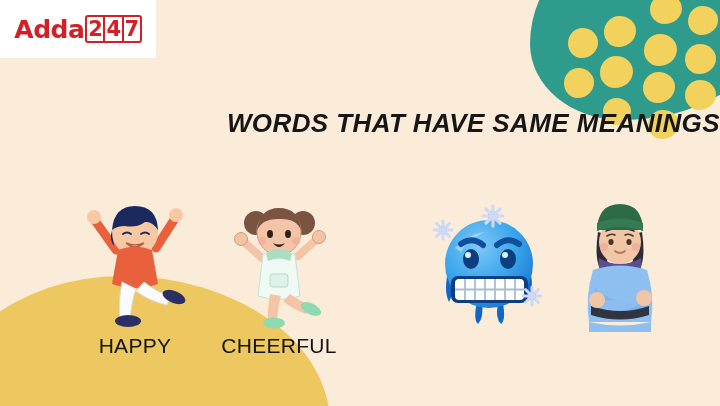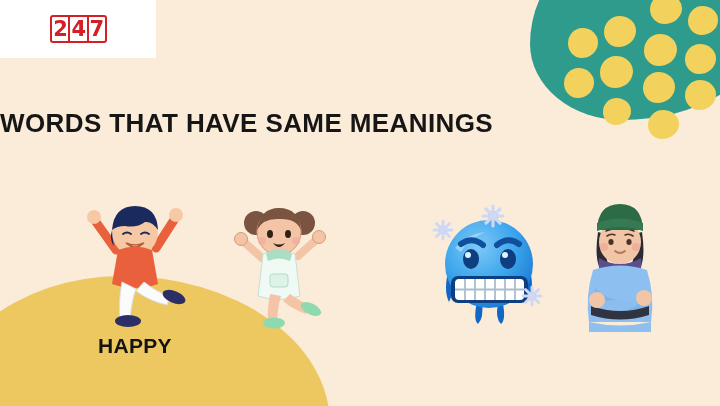--- a/index.html
+++ b/index.html
@@ -103,26 +103,27 @@
     font-size: 40px;
     letter-spacing: 1.5px;
     color: #17479e;
     text-shadow: 1px 1px 0 rgba(90,120,190,0.35);
   }
   .subtitle {
     position: absolute;
     top: 108px;
     left: 0;
     width: 720px;
-    text-align: left;
+    text-align: right;
     font-family: "Liberation Sans", sans-serif;
     font-weight: bold;
     font-size: 26px;
     letter-spacing: 0.4px;
     color: #161616;
+    font-style: italic;
   }
 
   
   .cards {
     position: absolute;
     left: 0;
     top: 190px;
     width: 720px;
     height: 180px;
   }
@@ -132,21 +133,21 @@
     height: 180px;
     text-align: center;
   }
   .card .art {
     position: relative;
     height: 145px;
     width: 150px;
   }
   .card .word {
     font-family: "Liberation Sans", sans-serif;
-    font-weight: bold;
+    font-weight: normal;
     font-size: 21px;
     letter-spacing: 0.3px;
     color: #141414;
     line-height: 1;
   }
   #card-0 { left: 60px; }
   #card-1 { left: 204px; }
   #card-2 { left: 415px; }
   #card-3 { left: 545px; }
 
@@ -171,20 +172,21 @@
     <div class="dot" style="left:60px;top:56px;width:33px;height:32px;"></div>
     <div class="dot" style="left:103px;top:72px;width:32px;height:31px;"></div>
     <div class="dot" style="left:145px;top:80px;width:31px;height:30px;"></div>
     <div class="dot" style="left:24px;top:68px;width:30px;height:30px;"></div>
     <div class="dot" style="left:63px;top:98px;width:28px;height:27px;"></div>
     <div class="dot" style="left:108px;top:110px;width:31px;height:29px;"></div>
   </div>
 
   <div class="logo-plate">
     <div class="logo-text">
+      <span class="logo-word">Adda</span>
       <span class="logo-digits">
         <span>2</span>
         <span>4</span>
         <span>7</span>
       </span>
     </div>
   </div>
 
   <div class="subtitle">WORDS THAT HAVE SAME MEANINGS</div>
 
@@ -241,20 +243,21 @@
           <path d="M59 64 q16 -6 32 0 l5 42 q-21 7 -42 0 z" fill="#eefaf3" stroke="#c9ded3" stroke-width="1"></path>
           <path d="M62 64 q6 -5 13 -5 q7 0 13 5 l-2 7 q-11 -5 -22 0 z" fill="#a9ddc4"></path>
           <rect x="66" y="84" width="18" height="13" rx="3" fill="#ddf3e8" stroke="#b6d9c7" stroke-width="1"></rect>
 
           <path d="M66 104 q-3 18 -2 26 l9 1 q1 -16 4 -25 z" fill="#f3c4a6"></path>
           <path d="M86 104 q12 8 20 12 l-4 8 q-14 -5 -23 -13 z" fill="#f3c4a6"></path>
           <ellipse cx="70" cy="133" rx="11" ry="5.5" fill="#8fd9b0"></ellipse>
           <ellipse cx="107" cy="119" rx="11" ry="5.5" fill="#8fd9b0" transform="rotate(26 107 119)"></ellipse>
         </svg>
       </div>
+      <div class="word">CHEERFUL</div>
     </div>
 
     <div class="card" id="card-2">
       <div class="art">
         <svg width="150" height="145" viewBox="0 0 150 145">
           <defs>
             <radialGradient id="faceGrad" cx="38%" cy="30%" r="78%">
               <stop offset="0%" stop-color="#7ec9f7"></stop>
               <stop offset="55%" stop-color="#3aa4ec"></stop>
               <stop offset="100%" stop-color="#1a76cf"></stop>

